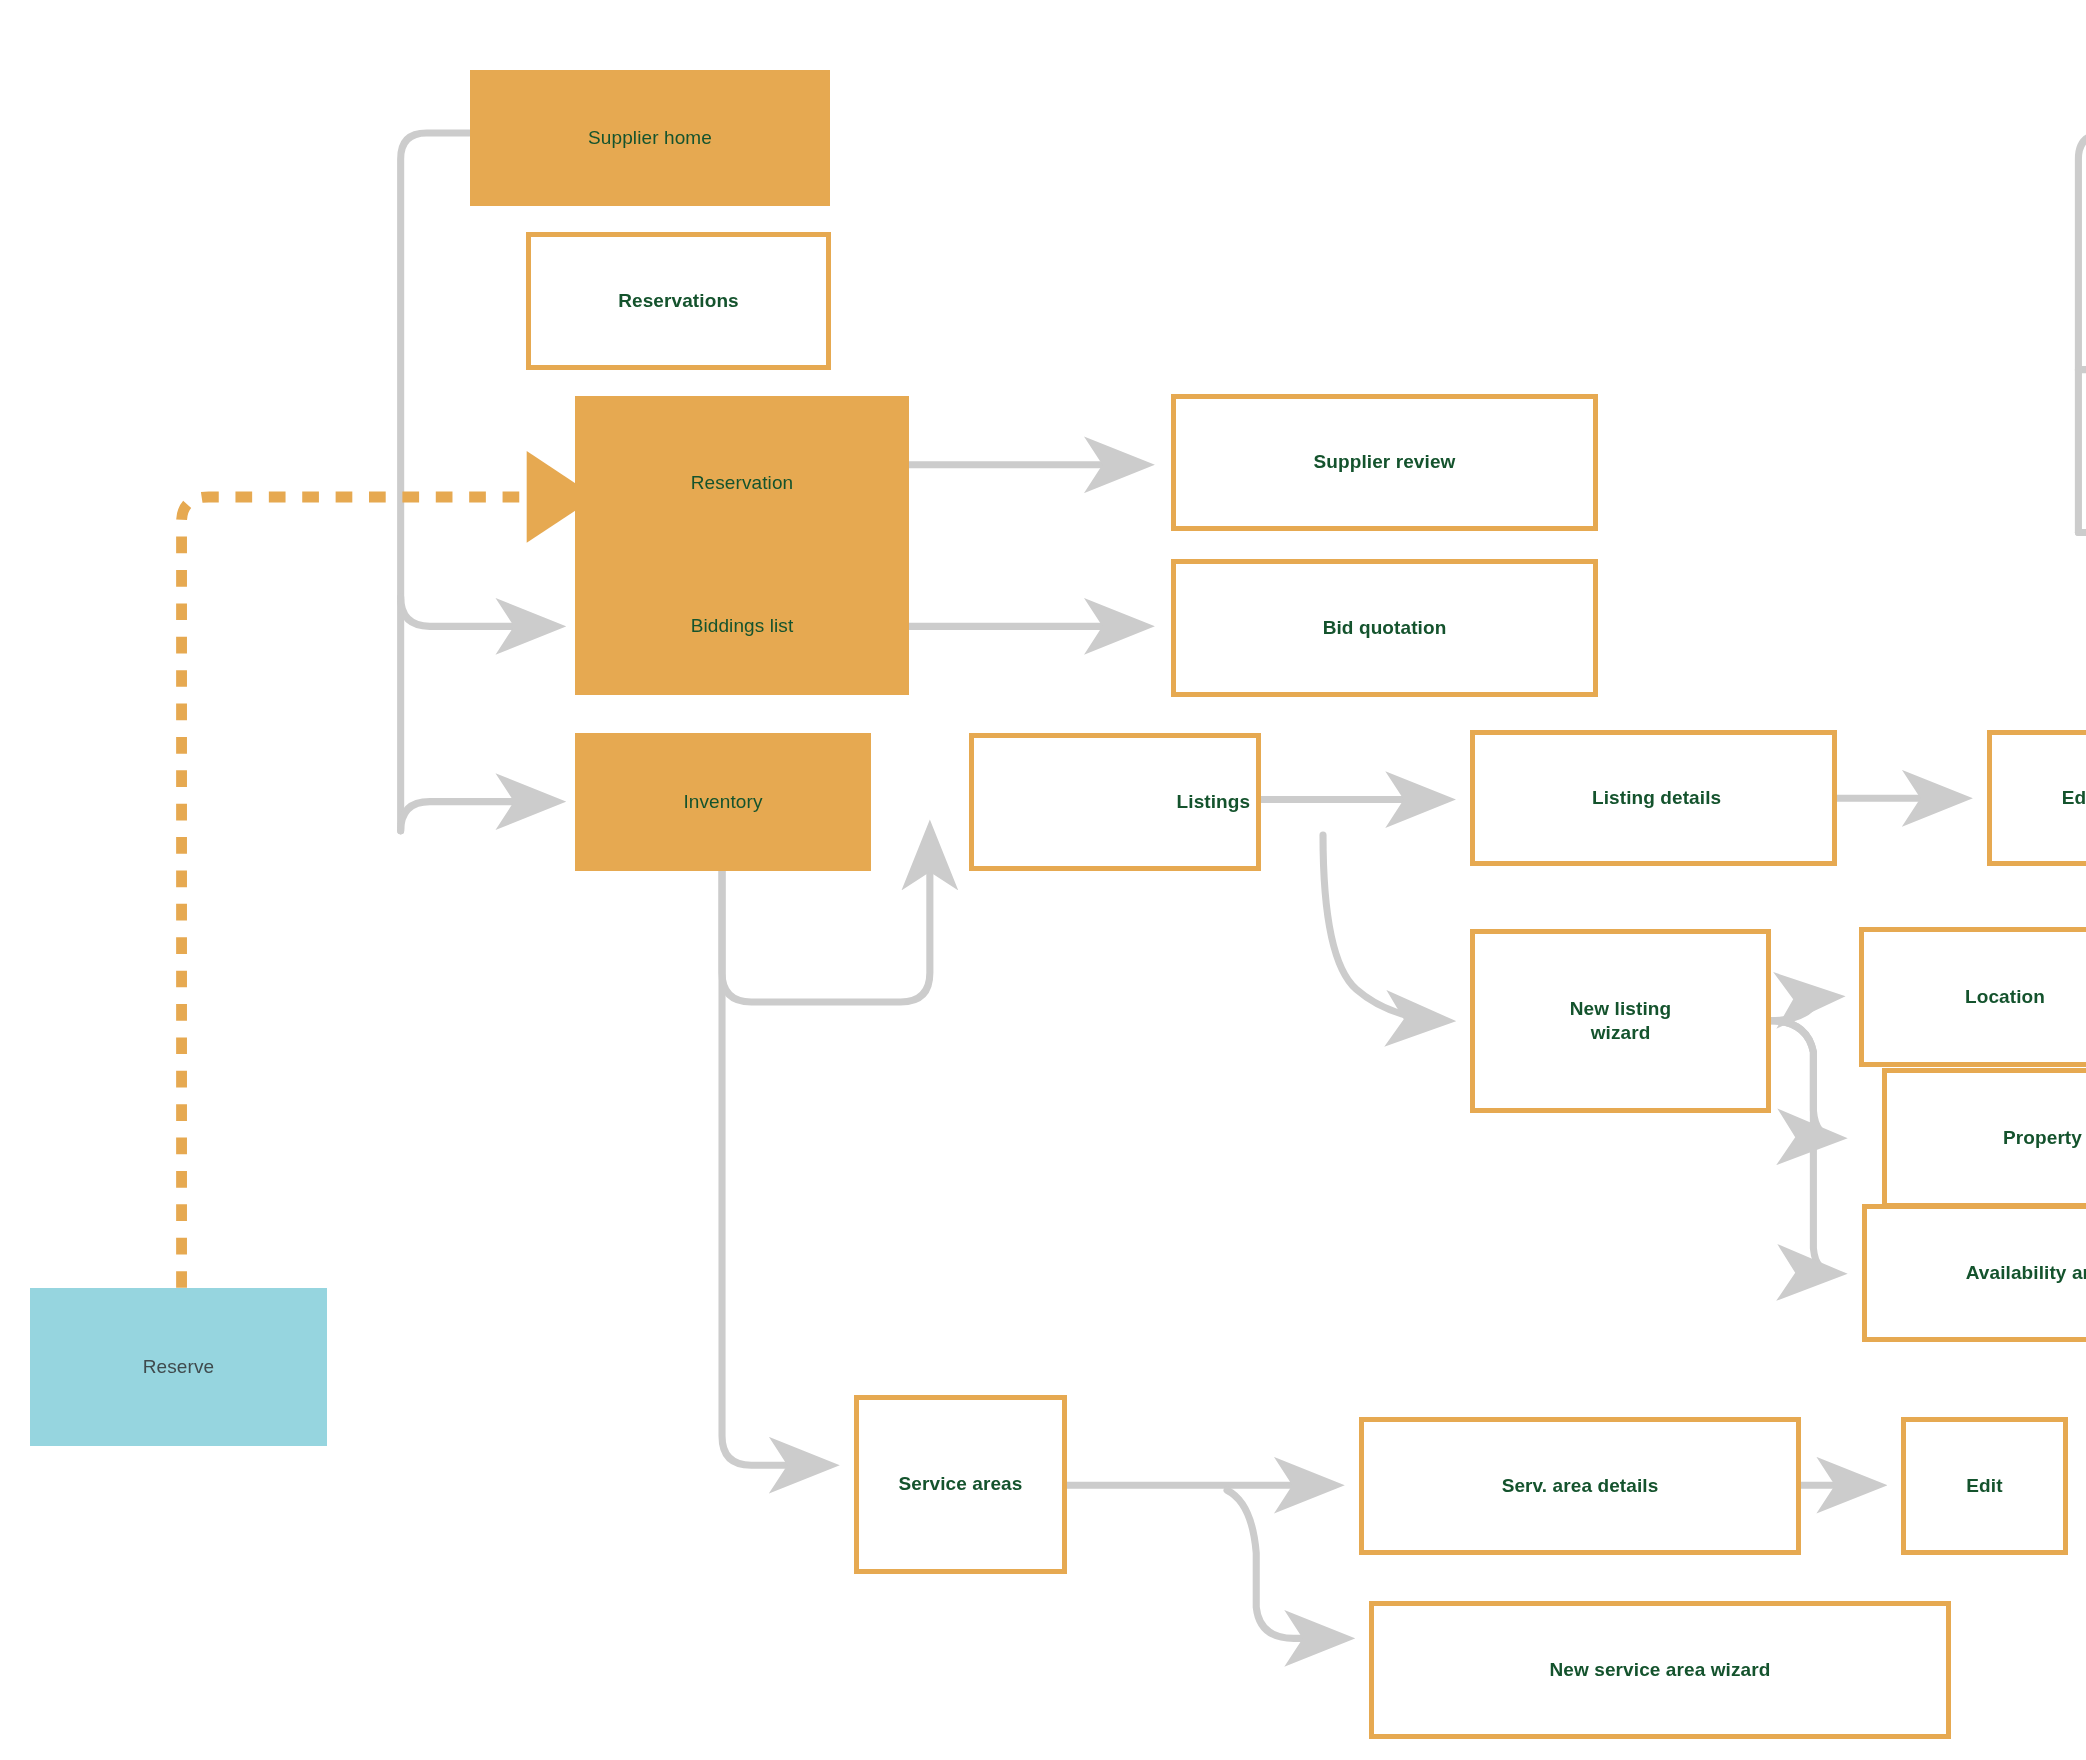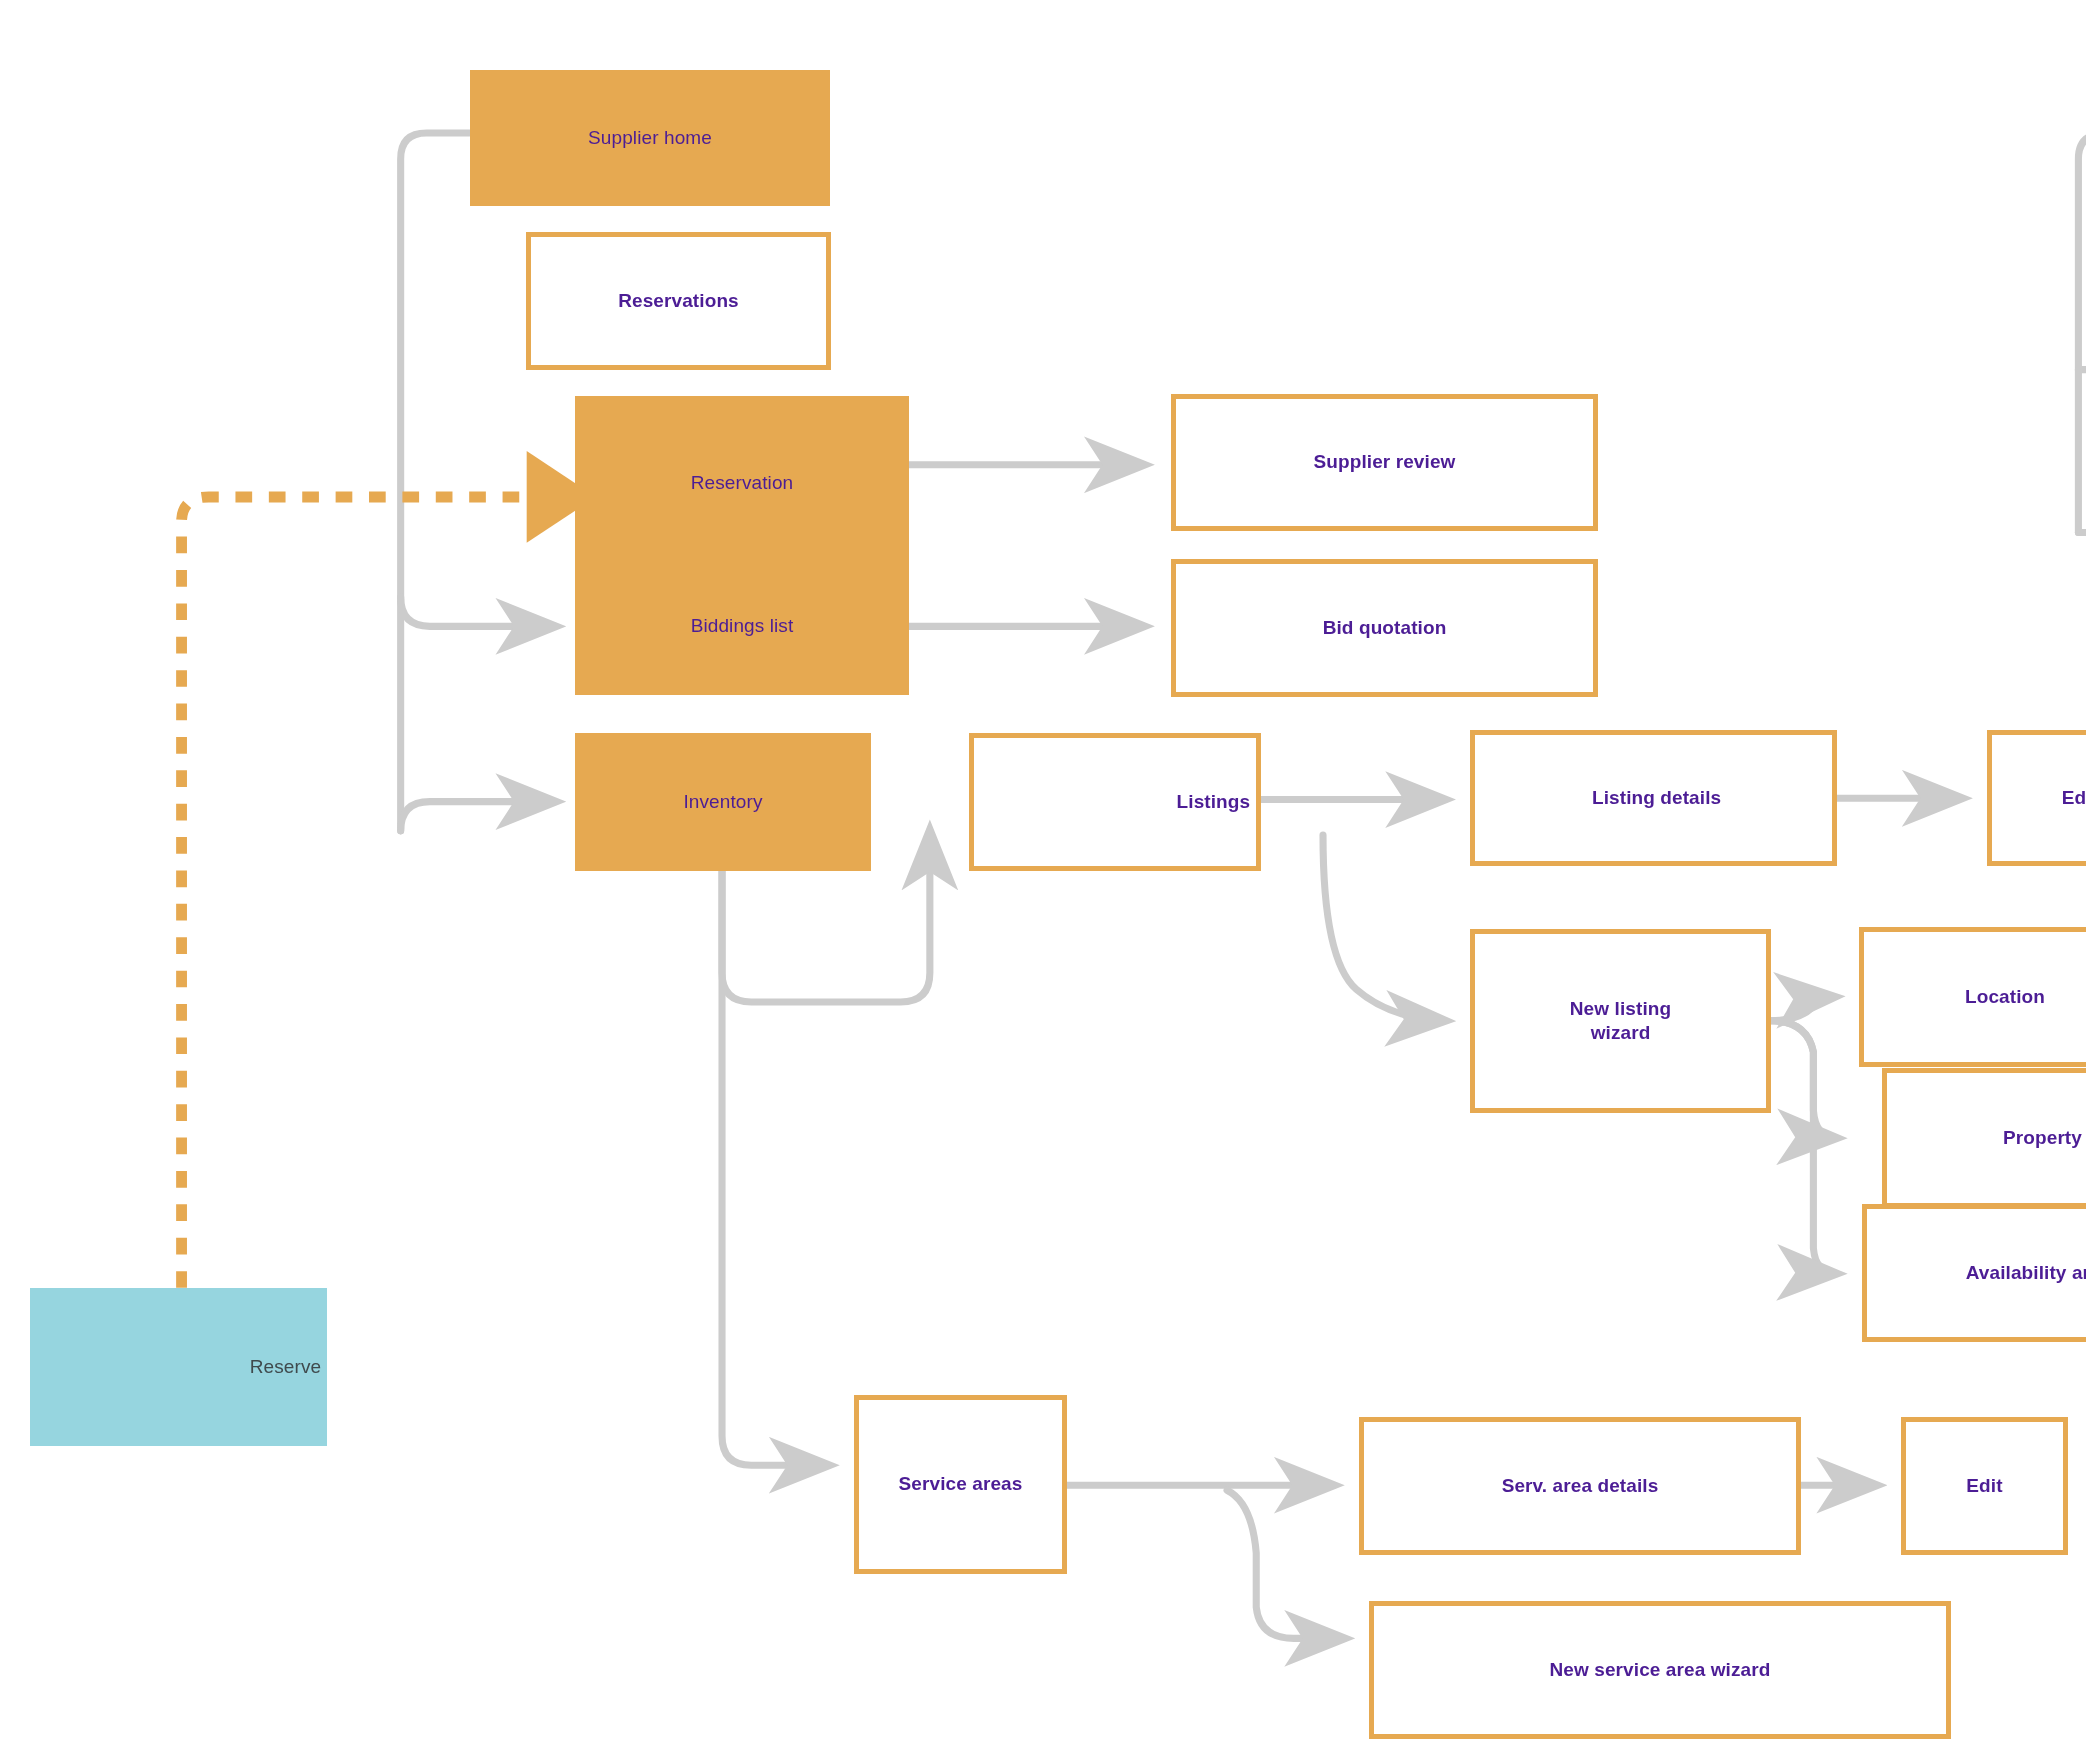--- a/index.html
+++ b/index.html
@@ -13,31 +13,31 @@
     overflow:hidden;
   }
   #edges{position:absolute;left:0;top:0;width:3199px;height:1761px;pointer-events:none;}
   .node{
     position:absolute;
     box-sizing:border-box;
     display:flex;
     align-items:center;
     justify-content:center;
     text-align:center;
-    color:#4c1d95;
+    color:#14532d;
     font-size:19px;
     line-height:1.28;
     letter-spacing:0.1px;
     padding:2.5px 5.8px;
     white-space:pre-line;
   }
   
   .fill-orange{ background:#e6a951; border:0; }
   .out-orange{ background:#ffffff; border:5px solid #e6a951;font-weight:bold; }
-  .fill-teal  { background:#96d5df; border:0; color:#3f4a4d;justify-content:flex-end; }
+  .fill-teal  { background:#96d5df; border:0; color:#3f4a4d; }
   .lbl{ display:block; }
 </style>
 </head>
 <body>
 
 <div id="stage">
 
   <svg id="edges" viewBox="0 0 7665 4218" xmlns="http://www.w3.org/2000/svg">
     <defs>
       <marker id="ah" markerWidth="10" markerHeight="8" refX="8.4" refY="4" orient="auto" markerUnits="strokeWidth">

